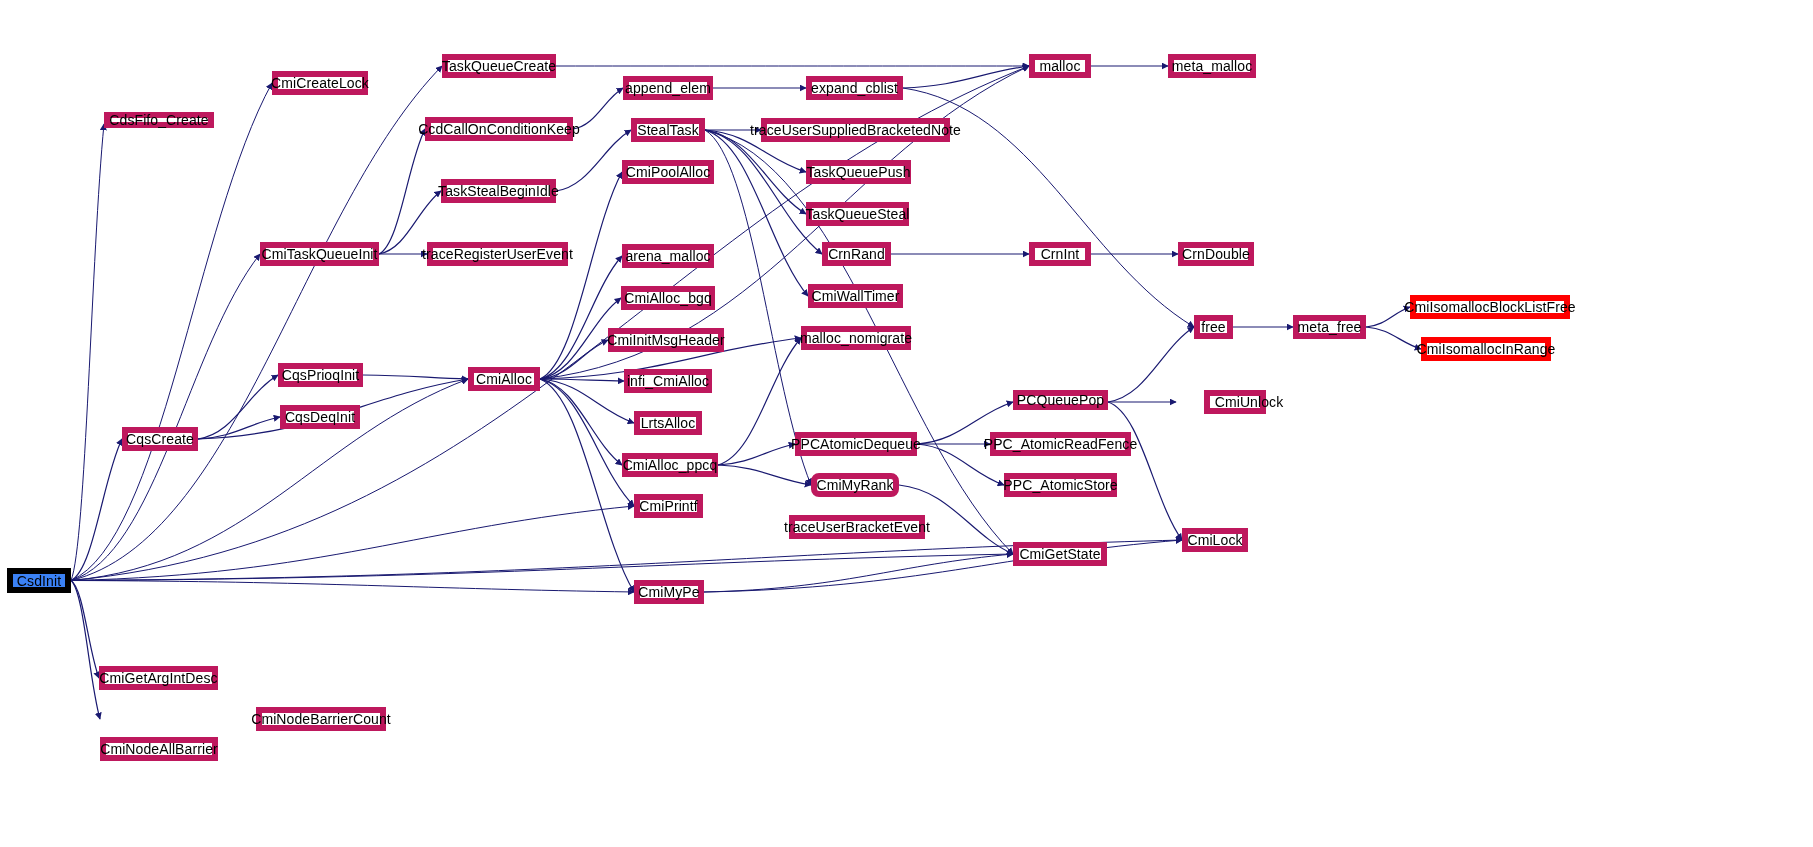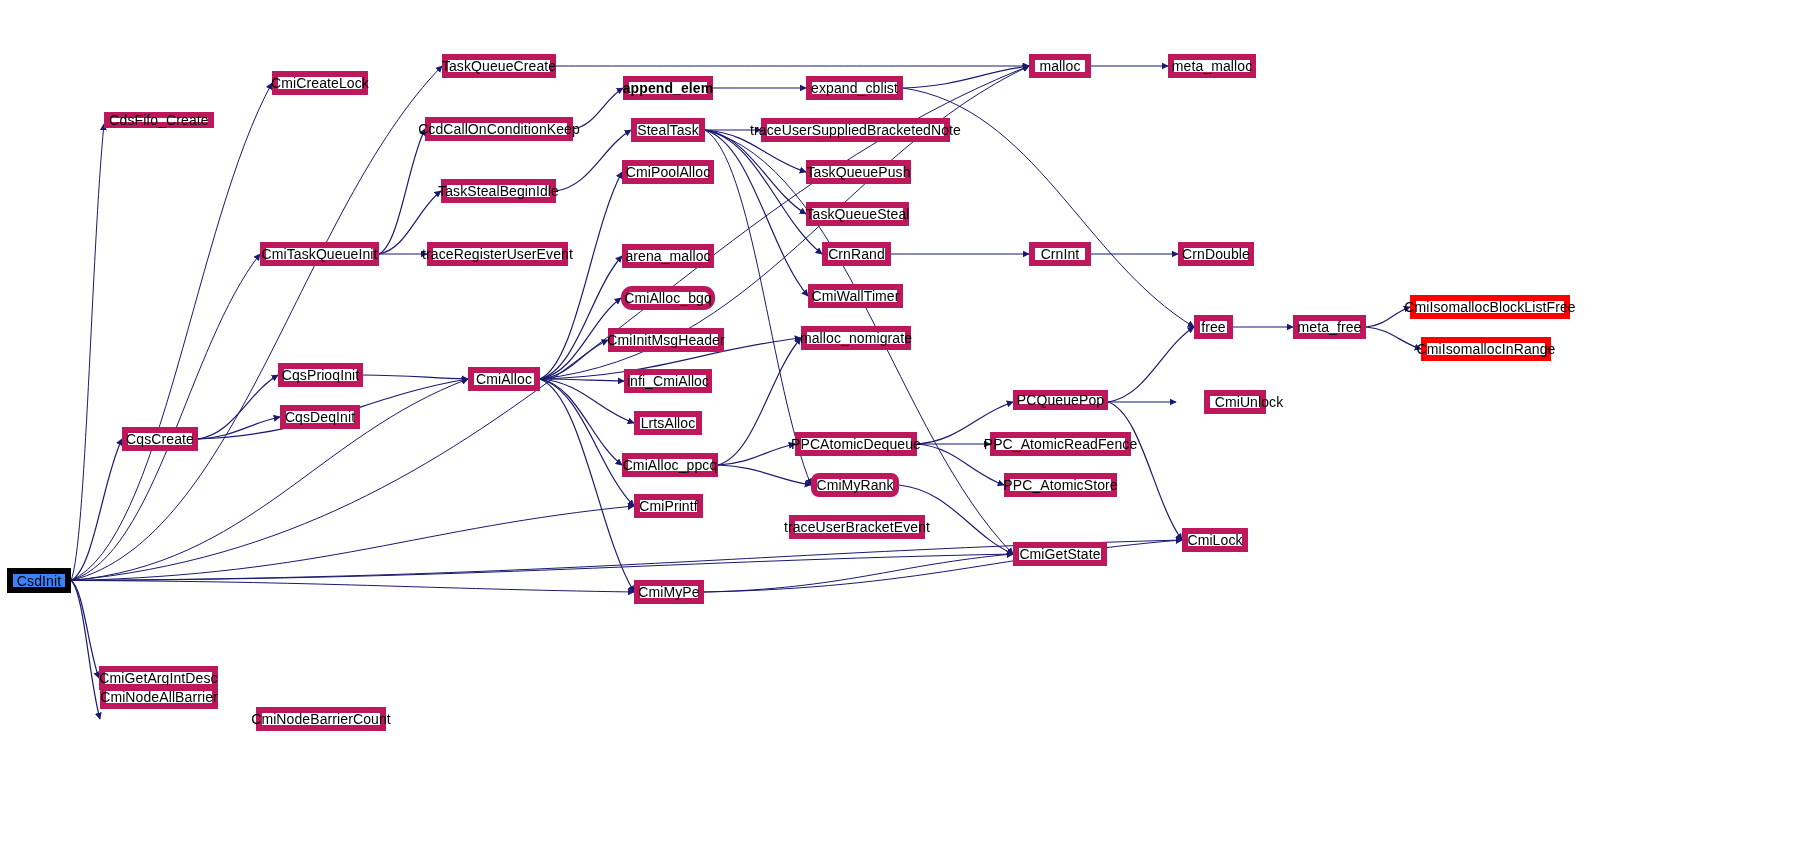--- a/index.html
+++ b/index.html
@@ -119,32 +119,32 @@
       <path d="M 704 592 C 919.1 587.84, 1000.36 554.56, 1182 540" fill="none" stroke="#191970" stroke-width="1" marker-end="url(#arrow)"></path>
     </svg>
 <div class="node current" style="left: 7px; top: 568px; width: 64px; height: 25px;">CsdInit</div>
     <div class="node" style="left: 104px; top: 112px; width: 110px; height: 16px;">CdsFifo_Create</div>
     <div class="node" style="left: 272px; top: 71px; width: 96px; height: 24px;">CmiCreateLock</div>
     <div class="node" style="left: 442px; top: 54px; width: 114px; height: 24px;">TaskQueueCreate</div>
     <div class="node" style="left: 425px; top: 117px; width: 148px; height: 24px;">CcdCallOnConditionKeep</div>
     <div class="node" style="left: 441px; top: 179px; width: 115px; height: 24px;">TaskStealBeginIdle</div>
     <div class="node" style="left: 260px; top: 242px; width: 119px; height: 24px;">CmiTaskQueueInit</div>
     <div class="node" style="left: 427px; top: 242px; width: 141px; height: 24px;">traceRegisterUserEvent</div>
-    <div class="node" style="left: 623px; top: 76px; width: 90px; height: 24px; font-weight: bold;">append_elem</div>
+    <div class="node" style="left: 623px; top: 76px; width: 90px; height: 24px;">append_elem</div>
     <div class="node" style="left: 806px; top: 76px; width: 97px; height: 24px;">expand_cblist</div>
     <div class="node" style="left: 631px; top: 118px; width: 74px; height: 24px;">StealTask</div>
     <div class="node" style="left: 761px; top: 118px; width: 189px; height: 24px;">traceUserSuppliedBracketedNote</div>
     <div class="node" style="left: 622px; top: 160px; width: 92px; height: 24px;">CmiPoolAlloc</div>
     <div class="node" style="left: 806px; top: 160px; width: 105px; height: 24px;">TaskQueuePush</div>
     <div class="node" style="left: 806px; top: 202px; width: 103px; height: 24px;">TaskQueueSteal</div>
     <div class="node" style="left: 622px; top: 244px; width: 92px; height: 24px;">arena_malloc</div>
     <div class="node" style="left: 822px; top: 242px; width: 69px; height: 24px;">CrnRand</div>
     <div class="node" style="left: 1029px; top: 242px; width: 62px; height: 24px;">CrnInt</div>
     <div class="node" style="left: 1178px; top: 242px; width: 76px; height: 24px;">CrnDouble</div>
-    <div class="node" style="left: 621px; top: 286px; width: 94px; height: 24px; border-radius: 11px;">CmiAlloc_bgq</div>
+    <div class="node" style="left: 621px; top: 286px; width: 94px; height: 24px;">CmiAlloc_bgq</div>
     <div class="node" style="left: 808px; top: 284px; width: 95px; height: 24px;">CmiWallTimer</div>
     <div class="node" style="left: 608px; top: 328px; width: 116px; height: 24px;">CmiInitMsgHeader</div>
     <div class="node" style="left: 1029px; top: 54px; width: 62px; height: 24px;">malloc</div>
     <div class="node" style="left: 1168px; top: 54px; width: 88px; height: 24px;">meta_malloc</div>
     <div class="node" style="left: 801px; top: 326px; width: 110px; height: 24px;">malloc_nomigrate</div>
     <div class="node" style="left: 1194px; top: 315px; width: 39px; height: 24px;">free</div>
     <div class="node" style="left: 1293px; top: 315px; width: 73px; height: 24px;">meta_free</div>
     <div class="node external" style="left: 1410px; top: 295px; width: 160px; height: 24px;">CmiIsomallocBlockListFree</div>
     <div class="node external" style="left: 1421px; top: 337px; width: 130px; height: 24px;">CmiIsomallocInRange</div>
     <div class="node" style="left: 468px; top: 367px; width: 72px; height: 24px;">CmiAlloc</div>
@@ -159,15 +159,15 @@
     <div class="node" style="left: 990px; top: 432px; width: 141px; height: 24px;">PPC_AtomicReadFence</div>
     <div class="node" style="left: 1004px; top: 473px; width: 113px; height: 24px;">PPC_AtomicStore</div>
     <div class="node" style="left: 622px; top: 453px; width: 96px; height: 24px;">CmiAlloc_ppcq</div>
     <div class="node" style="left: 811px; top: 473px; width: 88px; height: 24px; border-radius: 8px;">CmiMyRank</div>
     <div class="node" style="left: 634px; top: 494px; width: 69px; height: 24px; text-align: center;">CmiPrintf</div>
     <div class="node" style="left: 789px; top: 515px; width: 136px; height: 24px;">traceUserBracketEvent</div>
     <div class="node" style="left: 1013px; top: 542px; width: 94px; height: 24px;">CmiGetState</div>
     <div class="node" style="left: 1182px; top: 528px; width: 66px; height: 24px;">CmiLock</div>
     <div class="node" style="left: 634px; top: 580px; width: 70px; height: 24px;">CmiMyPe</div>
     <div class="node" style="left: 99px; top: 666px; width: 119px; height: 24px;">CmiGetArgIntDesc</div>
-    <div class="node" style="left: 100px; top: 685px; width: 118px; height: 24px;">CmiNodeAllBarrier</div>
+    <div class="node" style="left: 100px; top: 737px; width: 118px; height: 24px;">CmiNodeAllBarrier</div>
     <div class="node" style="left: 256px; top: 707px; width: 130px; height: 24px;">CmiNodeBarrierCount</div>
   </div>
 
 </body></html>

